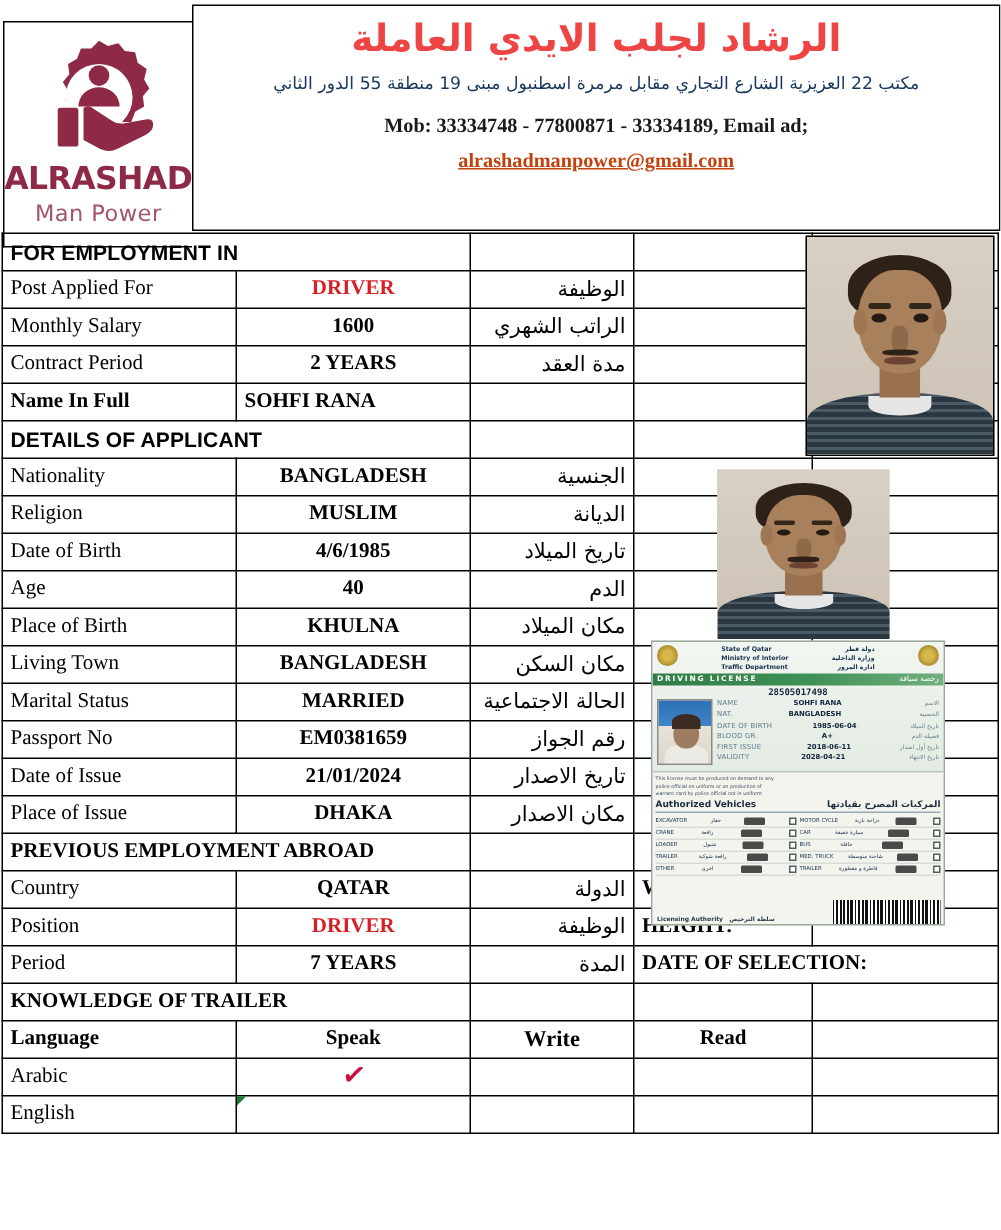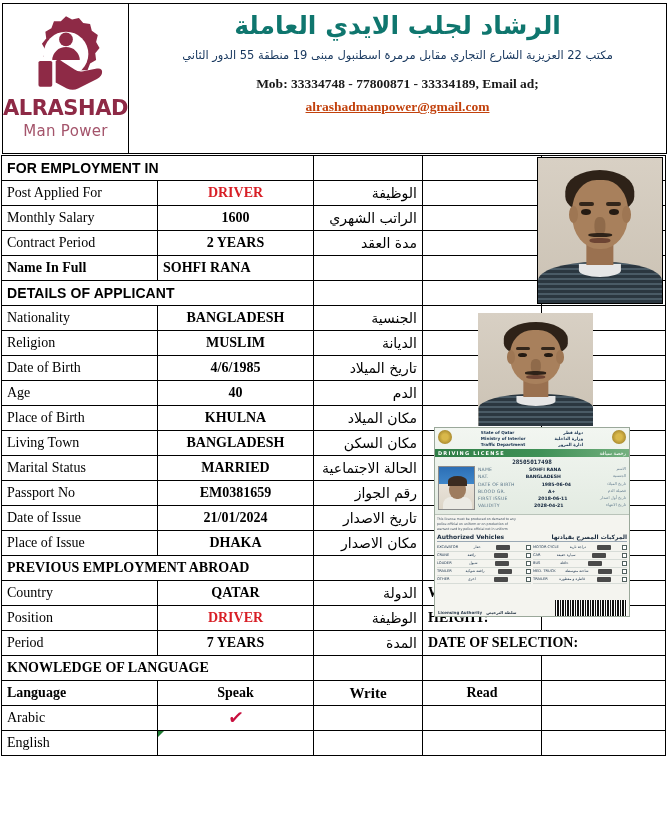--- a/index.html
+++ b/index.html
@@ -22,21 +22,21 @@
     display: flex;
     height: 155px;
     width: 667px;
   }
   .logo-box {
     width: 126px;
     height: 151px;
     border: 1.6px solid #000;
     border-right: none;
     margin-left: 2px;
-    margin-top: 3px;
+    margin-top: 14px;
     display: flex;
     flex-direction: column;
     align-items: center;
     justify-content: flex-start;
     padding-top: 7px;
     background: #fff;
   }
   .logo-mark { width: 86px; height: 86px; display:block; }
   .logo-word {
     font-family: "DejaVu Sans", sans-serif;
@@ -64,21 +64,21 @@
     display: flex;
     flex-direction: column;
     align-items: center;
     padding-top: 6px;
   }
   .hdr-title {
     direction: rtl;
     font-family: "DejaVu Sans", sans-serif;
     font-weight: bold;
     font-size: 25px;
-    color: #0f766e;
+    color: #ef4444;
     line-height: 1.25;
     text-align: center;
   }
   .hdr-addr {
     direction: rtl;
     font-family: "DejaVu Sans", sans-serif;
     font-weight: normal;
     font-size: 11.5px;
     color: #17375e;
     text-align: center;
@@ -531,21 +531,21 @@
         <td class="c-right2"></td>
       </tr>
       <tr>
         <td class="c-label">Period</td>
         <td class="c-value">7 YEARS</td>
         <td class="c-arabic">المدة</td>
         <td class="c-right1 hw" colspan="2">DATE OF SELECTION:</td>
       </tr>
 
       <tr>
-        <td class="section-serif" colspan="2">KNOWLEDGE OF LANGUAGE</td>
+        <td class="section-serif" colspan="2">KNOWLEDGE OF TRAILER</td>
         <td class="c-arabic"></td>
         <td class="c-right1 noborder"></td>
         <td class="c-right2 noborder"></td>
       </tr>
 
       <tr>
         <td class="c-label colhead left">Language</td>
         <td class="c-value colhead">Speak</td>
         <td class="c-arabic colhead" style="direction:ltr;text-align:center;font-family:'Liberation Serif',serif;font-size:15px;">Write</td>
         <td class="c-right1 colhead">Read</td>

